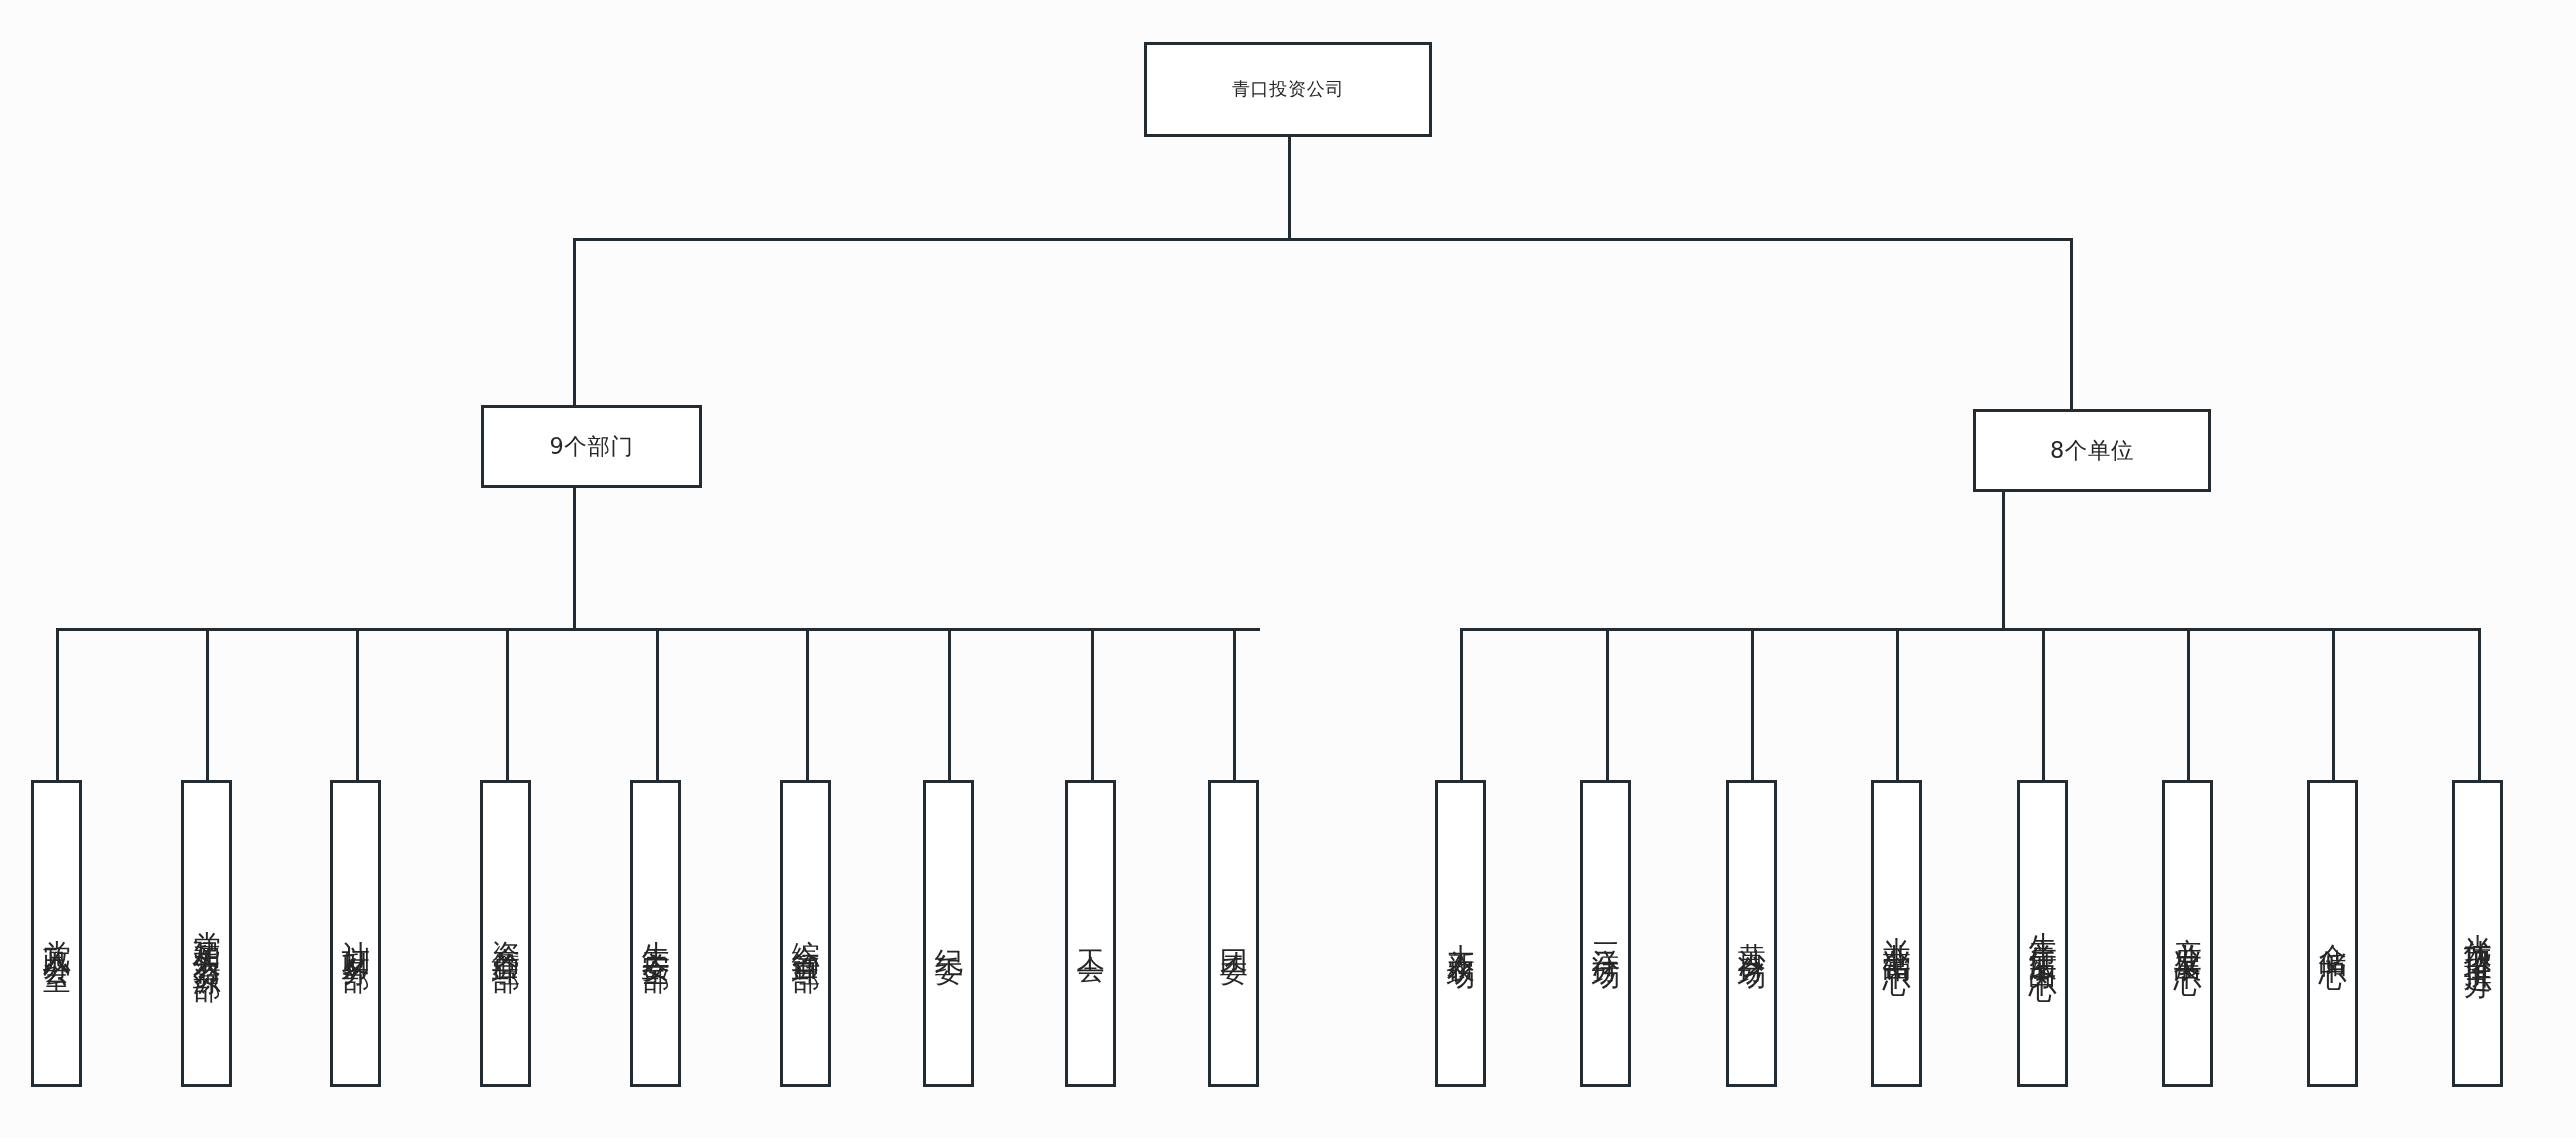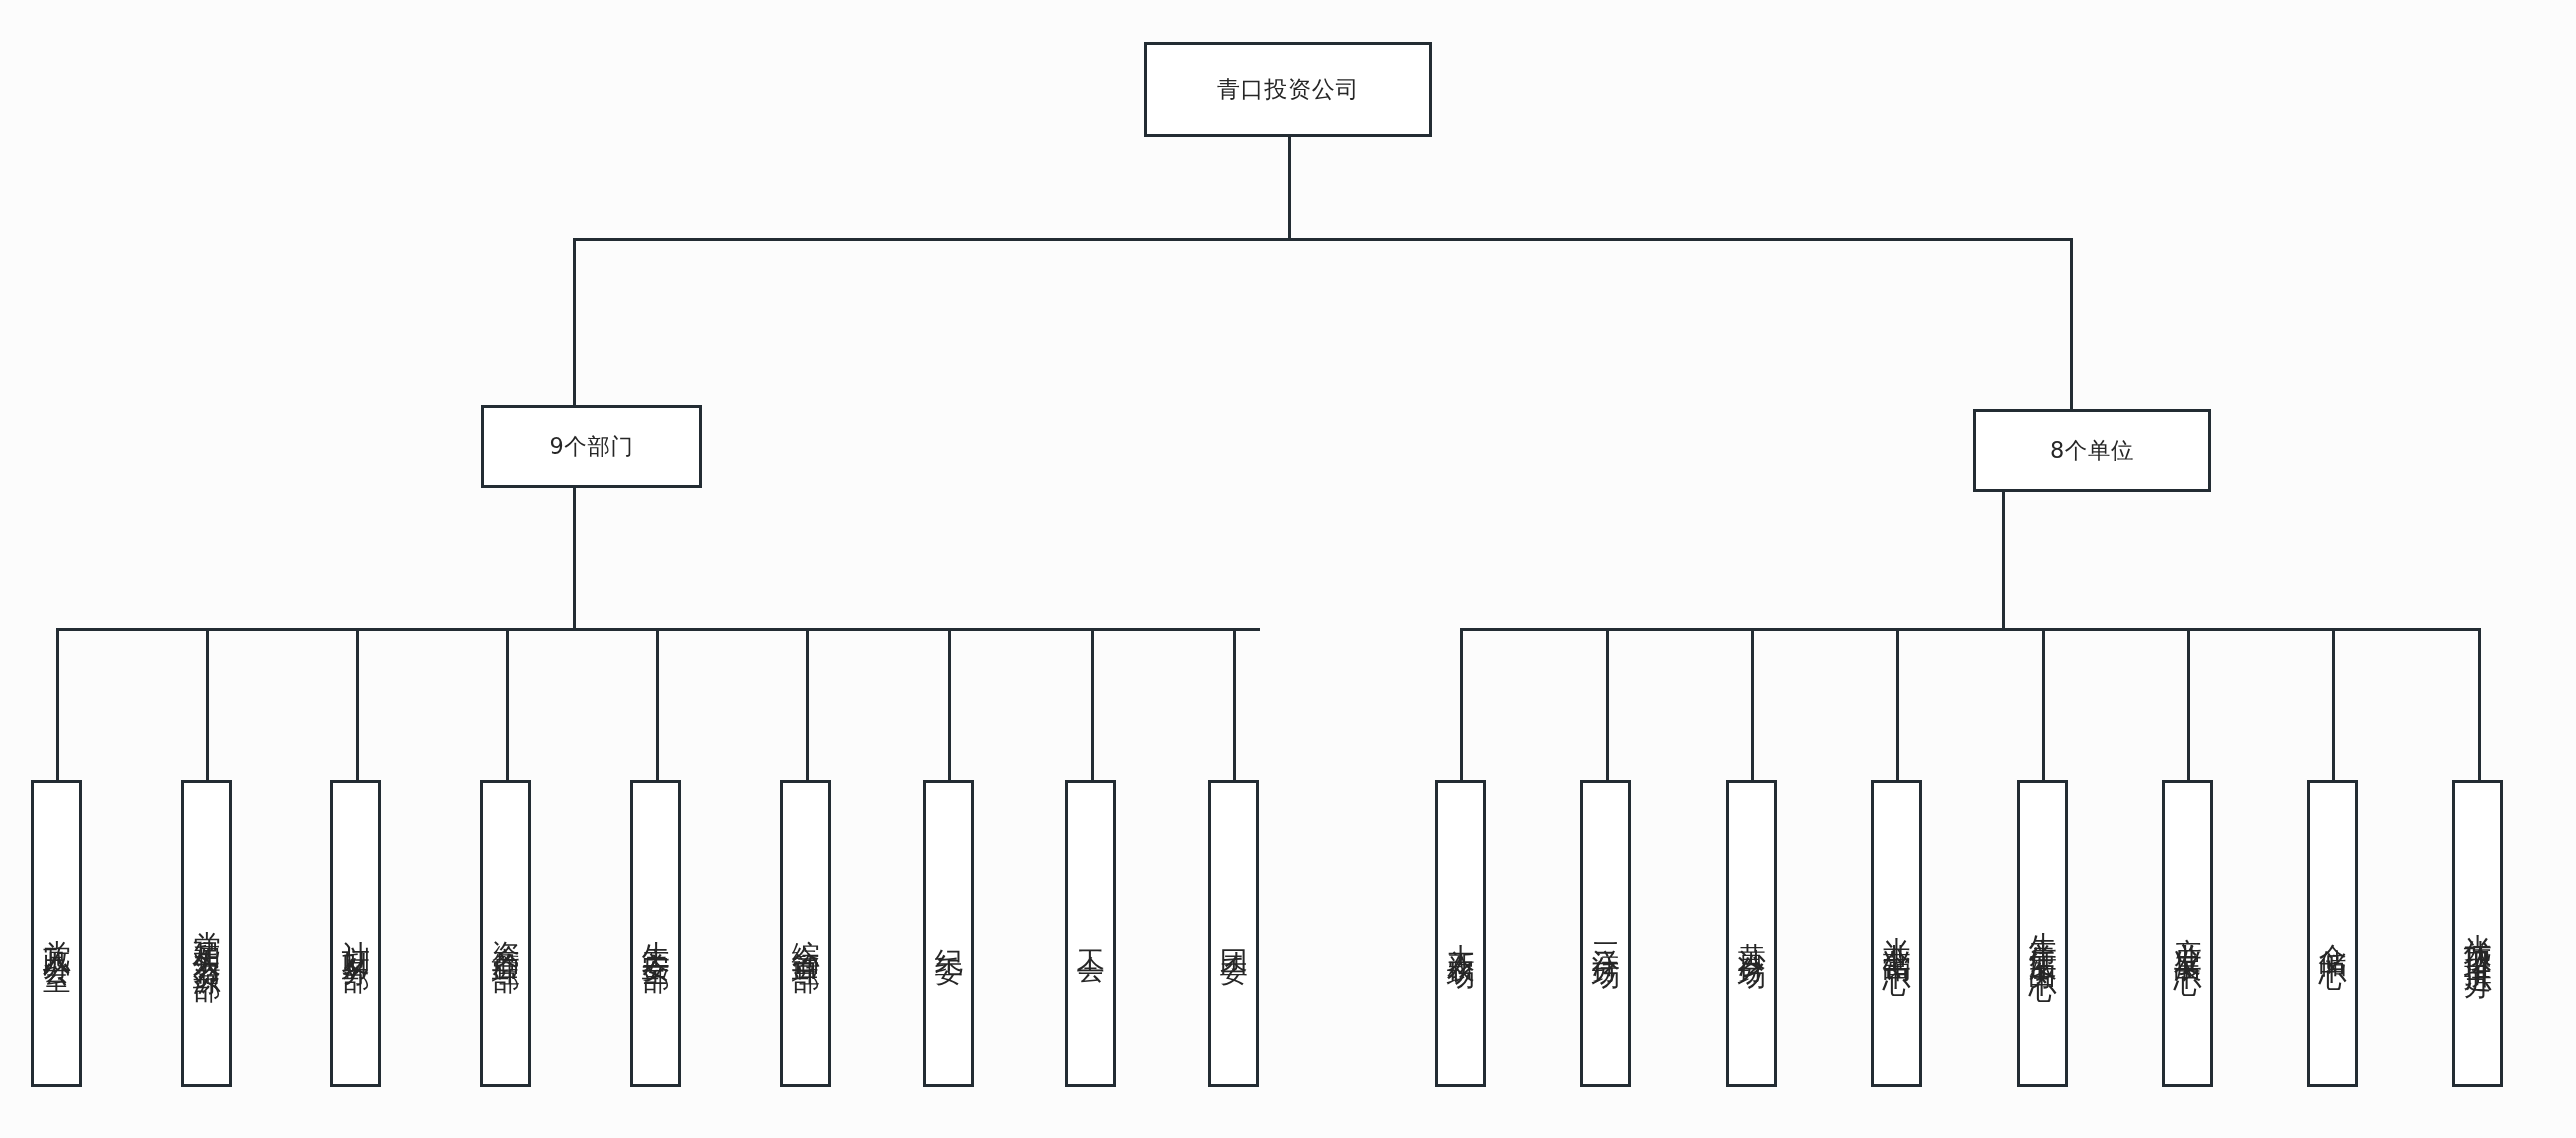--- a/index.html
+++ b/index.html
@@ -21,21 +21,21 @@
     justify-content:center;
   }
   .node .lbl{
     color:#262626;
     text-align:center;
     line-height:1.14;
     white-space:nowrap;
   }
 
   
-  .node.horiz .lbl{ font-size:23px; letter-spacing:0.7px; }
+  .node.horiz .lbl{ font-size:18px; letter-spacing:0.7px; }
   .node.mid .lbl{ font-size:22.4px; letter-spacing:0.7px; }
 
   
   .node.leaf{ align-items:center; }
   .node.leaf .lbl{
     writing-mode:vertical-rl;
     text-orientation:upright;
     font-size:28px;
     line-height:1.06;
     letter-spacing:6.1px;

